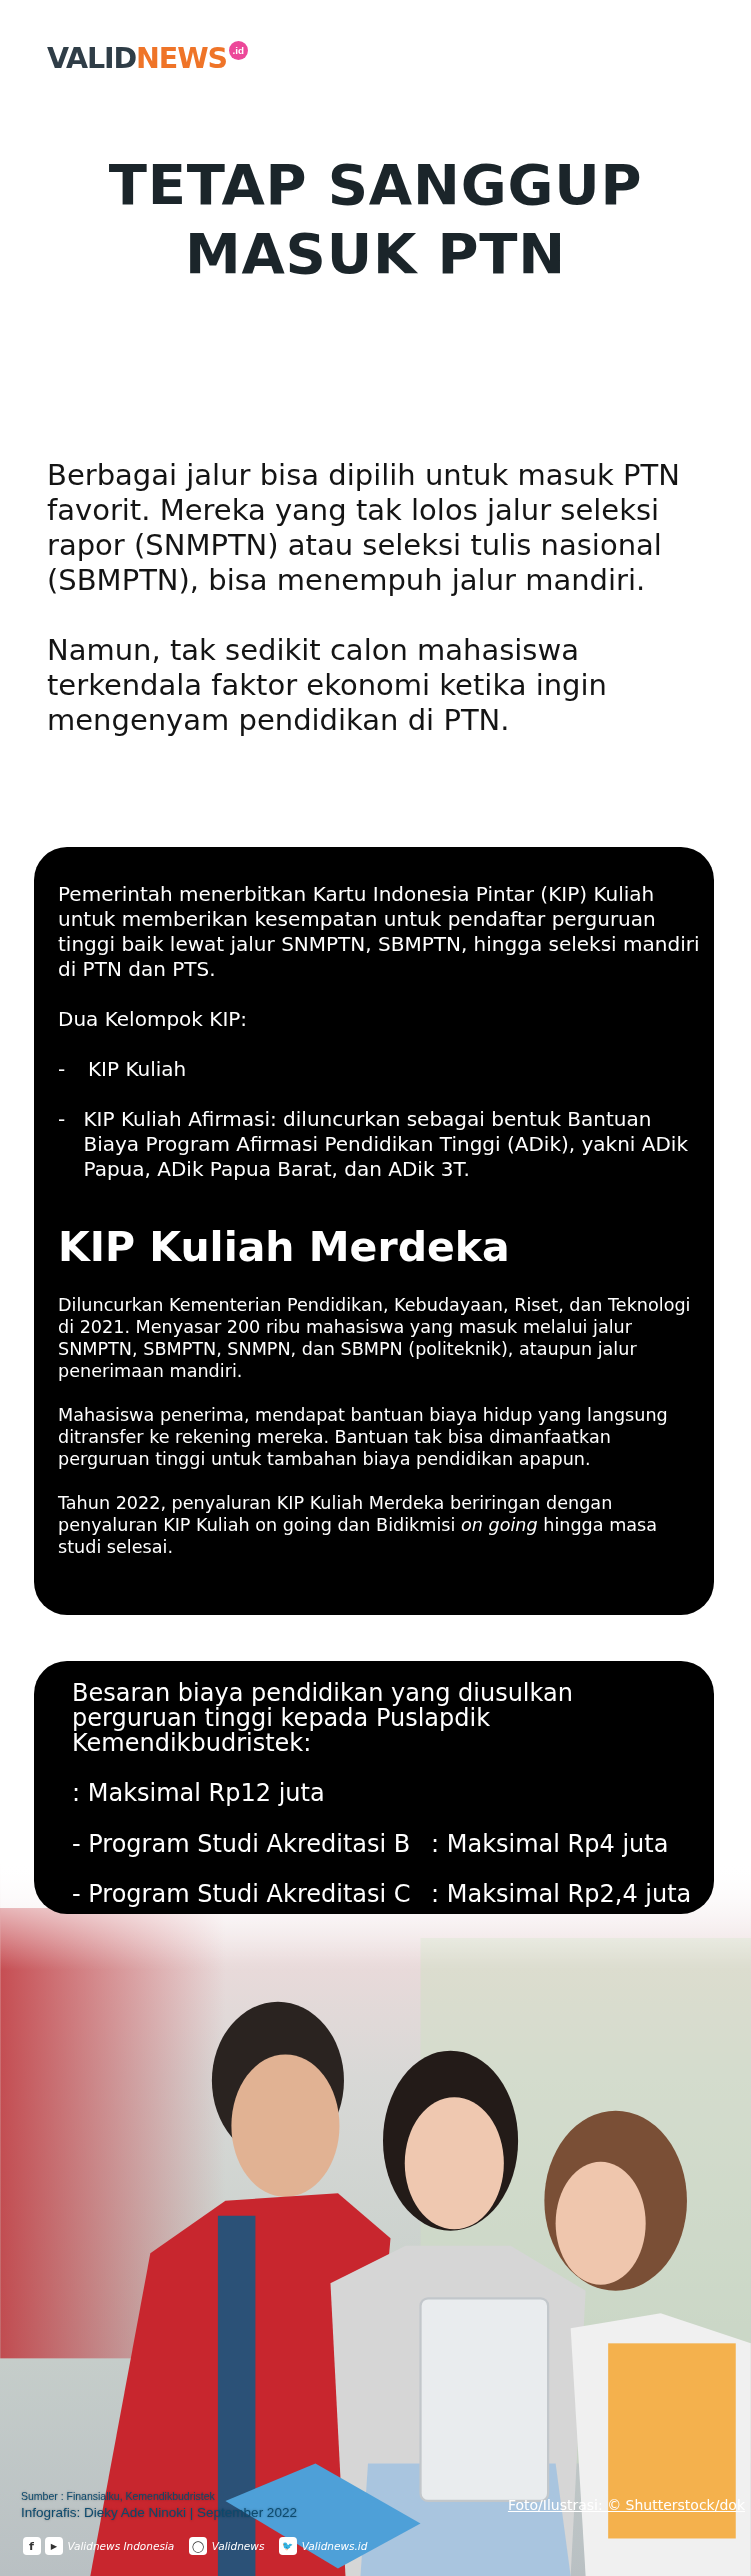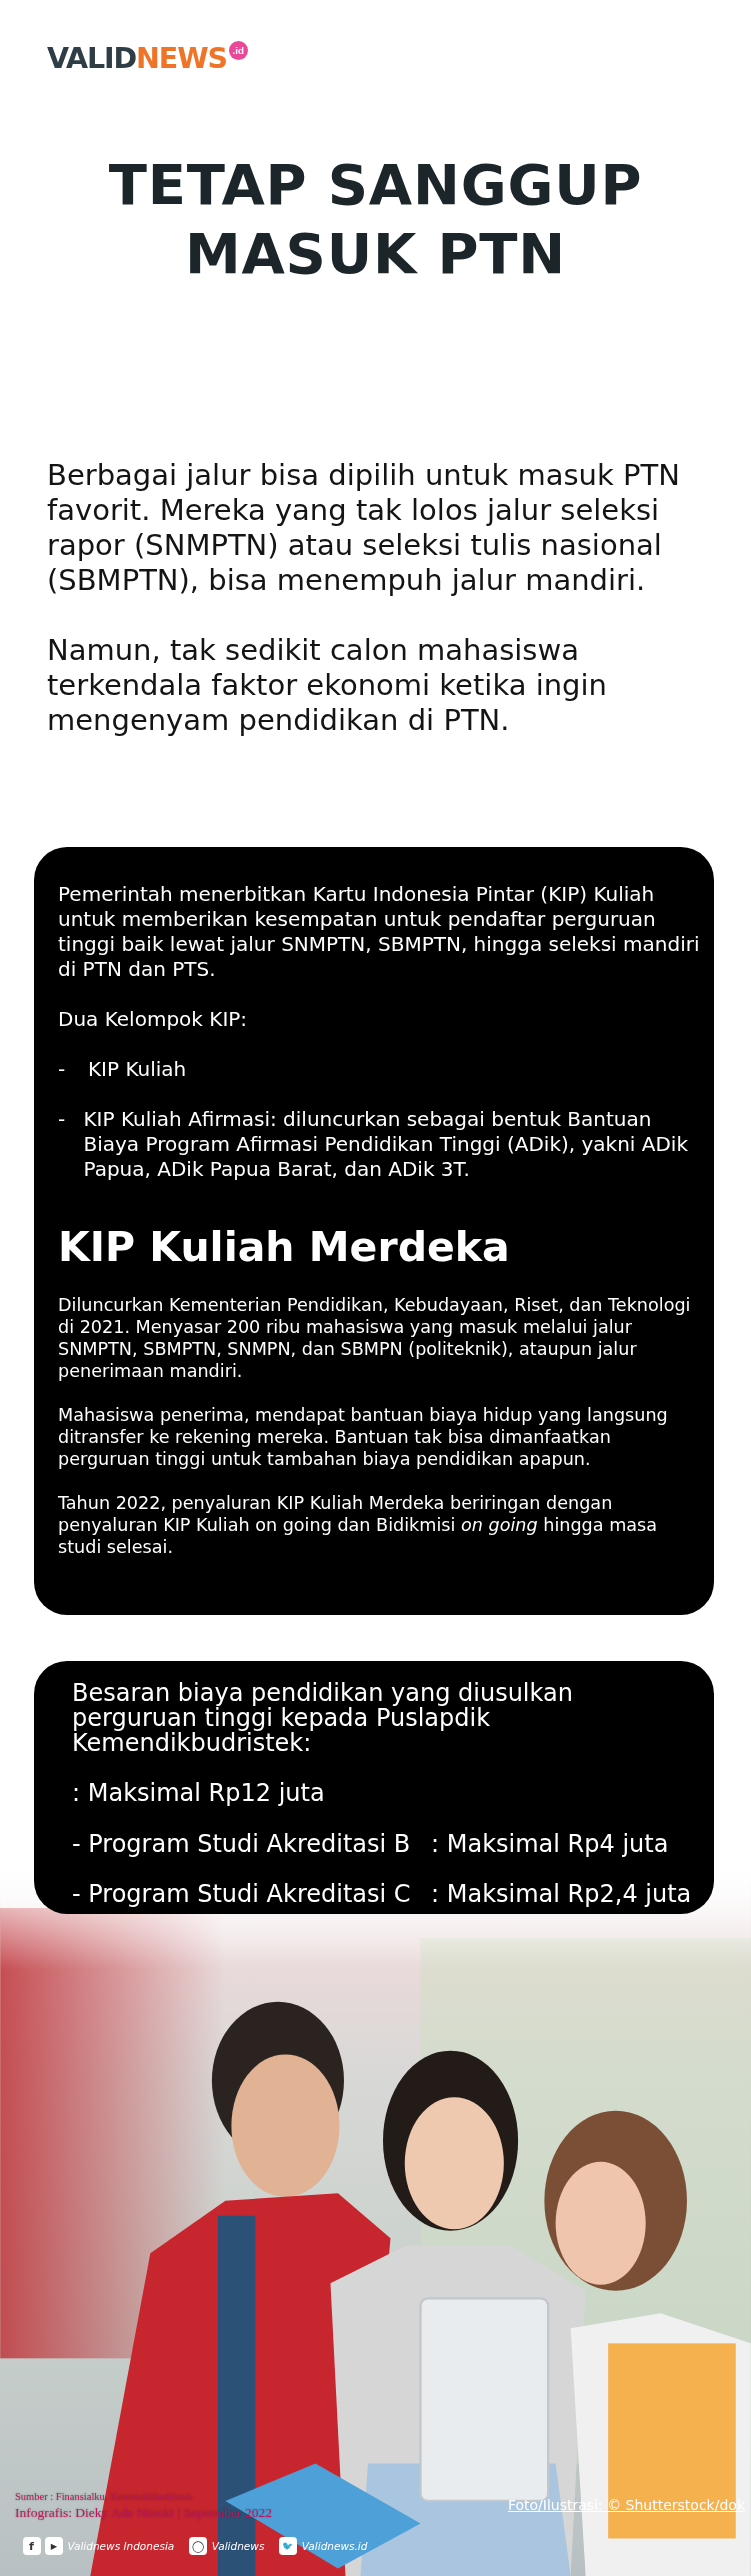--- a/index.html
+++ b/index.html
@@ -56,21 +56,21 @@
   .fee-row .prog { width: 359px; flex: none; }
 
   
   .photo {
     left: 0; top: 1863px; width: 751px; height: 713px; overflow: hidden;
     background: linear-gradient(180deg, #ffffff 0%, #f3e9ea 8%, #e9dada 14%, #d8d8d6 30%, #c9d1cc 60%, #b9c0c3 100%);
   }
   .photo svg { position: absolute; left: 0; top: 0; }
 
   
-  .credits { left: 15px; top: 2490px; color: #be185d; font-family: Liberation Serif, serif; text-shadow: 0 0 2.3px rgba(0,0,0,0.35); }
+  .credits { left: 21px; top: 2490px; color: #0c4a6e; font-family: Liberation Sans, sans-serif; text-shadow: 0 0 2.3px rgba(0,0,0,0.35); }
   .src { font-size: 10.5px; line-height: 13.5px; }
   .info { font-size: 13.5px; line-height: 18px; }
   .social { left: 22.5px; top: 2537px; display: flex; align-items: center; color: #fff; font-family: "DejaVu Sans", sans-serif; font-size: 10.5px; gap: 4.5px; }
   .sicon { width: 18px; height: 18px; border-radius: 3.8px; background: #fff; color: #333; display: flex; align-items: center; justify-content: center; font-weight: bold; font-size: 11.3px; }
   .slabel { margin-right: 10.5px; font-style: italic; }
   .photo-credit { right: 6px; top: 2497px; color: #fff; font-family: "DejaVu Sans", sans-serif; font-size: 14px; text-decoration: underline; }
 </style>
 </head>
 <body>
 

